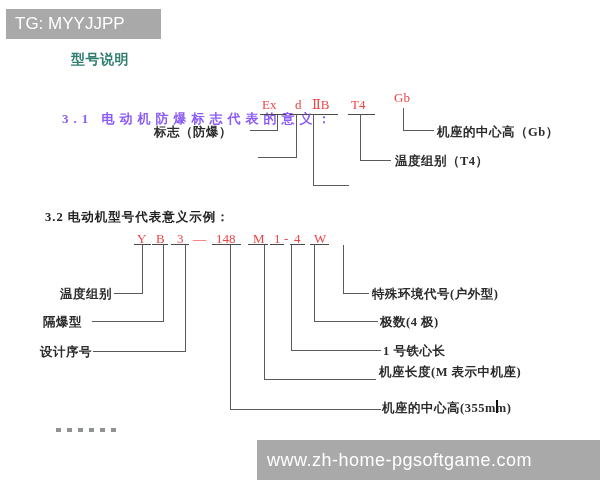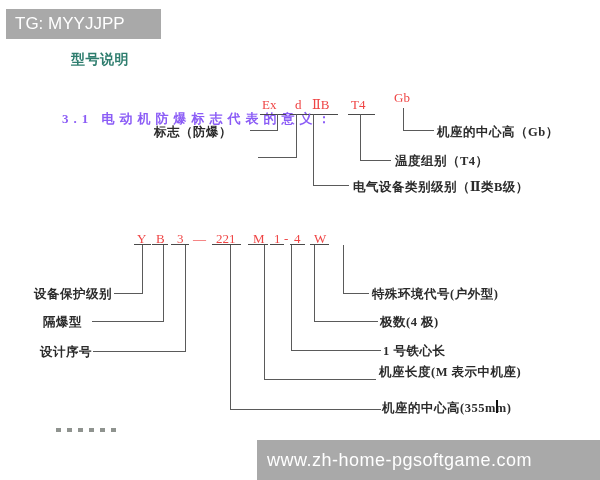--- a/index.html
+++ b/index.html
@@ -57,28 +57,28 @@
 
   <div class="conn rb" style="left:250px;top:114px;width:27px;height:16px"></div>
   <div class="conn rb" style="left:258px;top:114px;width:38px;height:43px"></div>
   <div class="conn lb" style="left:313px;top:114px;width:35px;height:71px"></div>
   <div class="conn lb" style="left:360px;top:114px;width:30px;height:46px"></div>
   <div class="conn lb" style="left:403px;top:108px;width:30px;height:22px"></div>
 
   <div class="lbl ra" style="left:114px;top:124px;width:118px">标志（防爆）</div>
   <div class="lbl" style="left:437px;top:124px">机座的中心高（Gb）</div>
   <div class="lbl" style="left:395px;top:153px">温度组别（T4）</div>
-  <div class="lbl" style="left:353px;top:179px">电气设备类别级别（Ⅱ类B级）</div>
 
+  <div class="h32">3.2 电动机型号代表意义示例：</div>
 
   <span class="tok" style="left:137px;top:231px">Y</span>
   <span class="tok" style="left:156px;top:231px">B</span>
   <span class="tok" style="left:177px;top:231px">3</span>
   <span class="tok" style="left:193px;top:231px">—</span>
-  <span class="tok" style="left:216px;top:231px">221</span>
+  <span class="tok" style="left:216px;top:231px">148</span>
   <span class="tok" style="left:253px;top:231px">M</span>
   <span class="tok" style="left:274px;top:231px">1</span>
   <span class="tok" style="left:284px;top:231px">-</span>
   <span class="tok" style="left:294px;top:231px">4</span>
   <span class="tok" style="left:314px;top:231px">W</span>
 
   <div class="ul" style="left:134px;top:244px;width:17px"></div>
   <div class="ul" style="left:152px;top:244px;width:16px"></div>
   <div class="ul" style="left:171px;top:244px;width:18px"></div>
   <div class="ul" style="left:212px;top:244px;width:29px"></div>
@@ -90,21 +90,21 @@
   <div class="conn rb" style="left:114px;top:245px;width:28px;height:48px"></div>
   <div class="conn rb" style="left:92px;top:245px;width:71px;height:76px"></div>
   <div class="conn rb" style="left:93px;top:245px;width:92px;height:106px"></div>
 
   <div class="conn lb" style="left:230px;top:245px;width:150px;height:164px"></div>
   <div class="conn lb" style="left:264px;top:245px;width:111px;height:134px"></div>
   <div class="conn lb" style="left:291px;top:245px;width:89px;height:105px"></div>
   <div class="conn lb" style="left:314px;top:245px;width:63px;height:76px"></div>
   <div class="conn lb" style="left:343px;top:245px;width:25px;height:48px"></div>
 
-  <div class="lbl ra" style="left:28px;top:286px;width:84px">设备保护级别</div>
+  <div class="lbl ra" style="left:28px;top:286px;width:84px">温度组别</div>
   <div class="lbl ra" style="left:28px;top:314px;width:54px">隔爆型</div>
   <div class="lbl ra" style="left:28px;top:344px;width:64px">设计序号</div>
 
   <div class="lbl" style="left:372px;top:286px">特殊环境代号(户外型)</div>
   <div class="lbl" style="left:380px;top:314px">极数(4 极)</div>
   <div class="lbl" style="left:383px;top:343px">1 号铁心长</div>
   <div class="lbl" style="left:379px;top:364px">机座长度(M 表示中机座)</div>
   <div class="lbl" style="left:382px;top:400px">机座的中心高(355mm)</div>
   <div class="cursor"></div>
 

